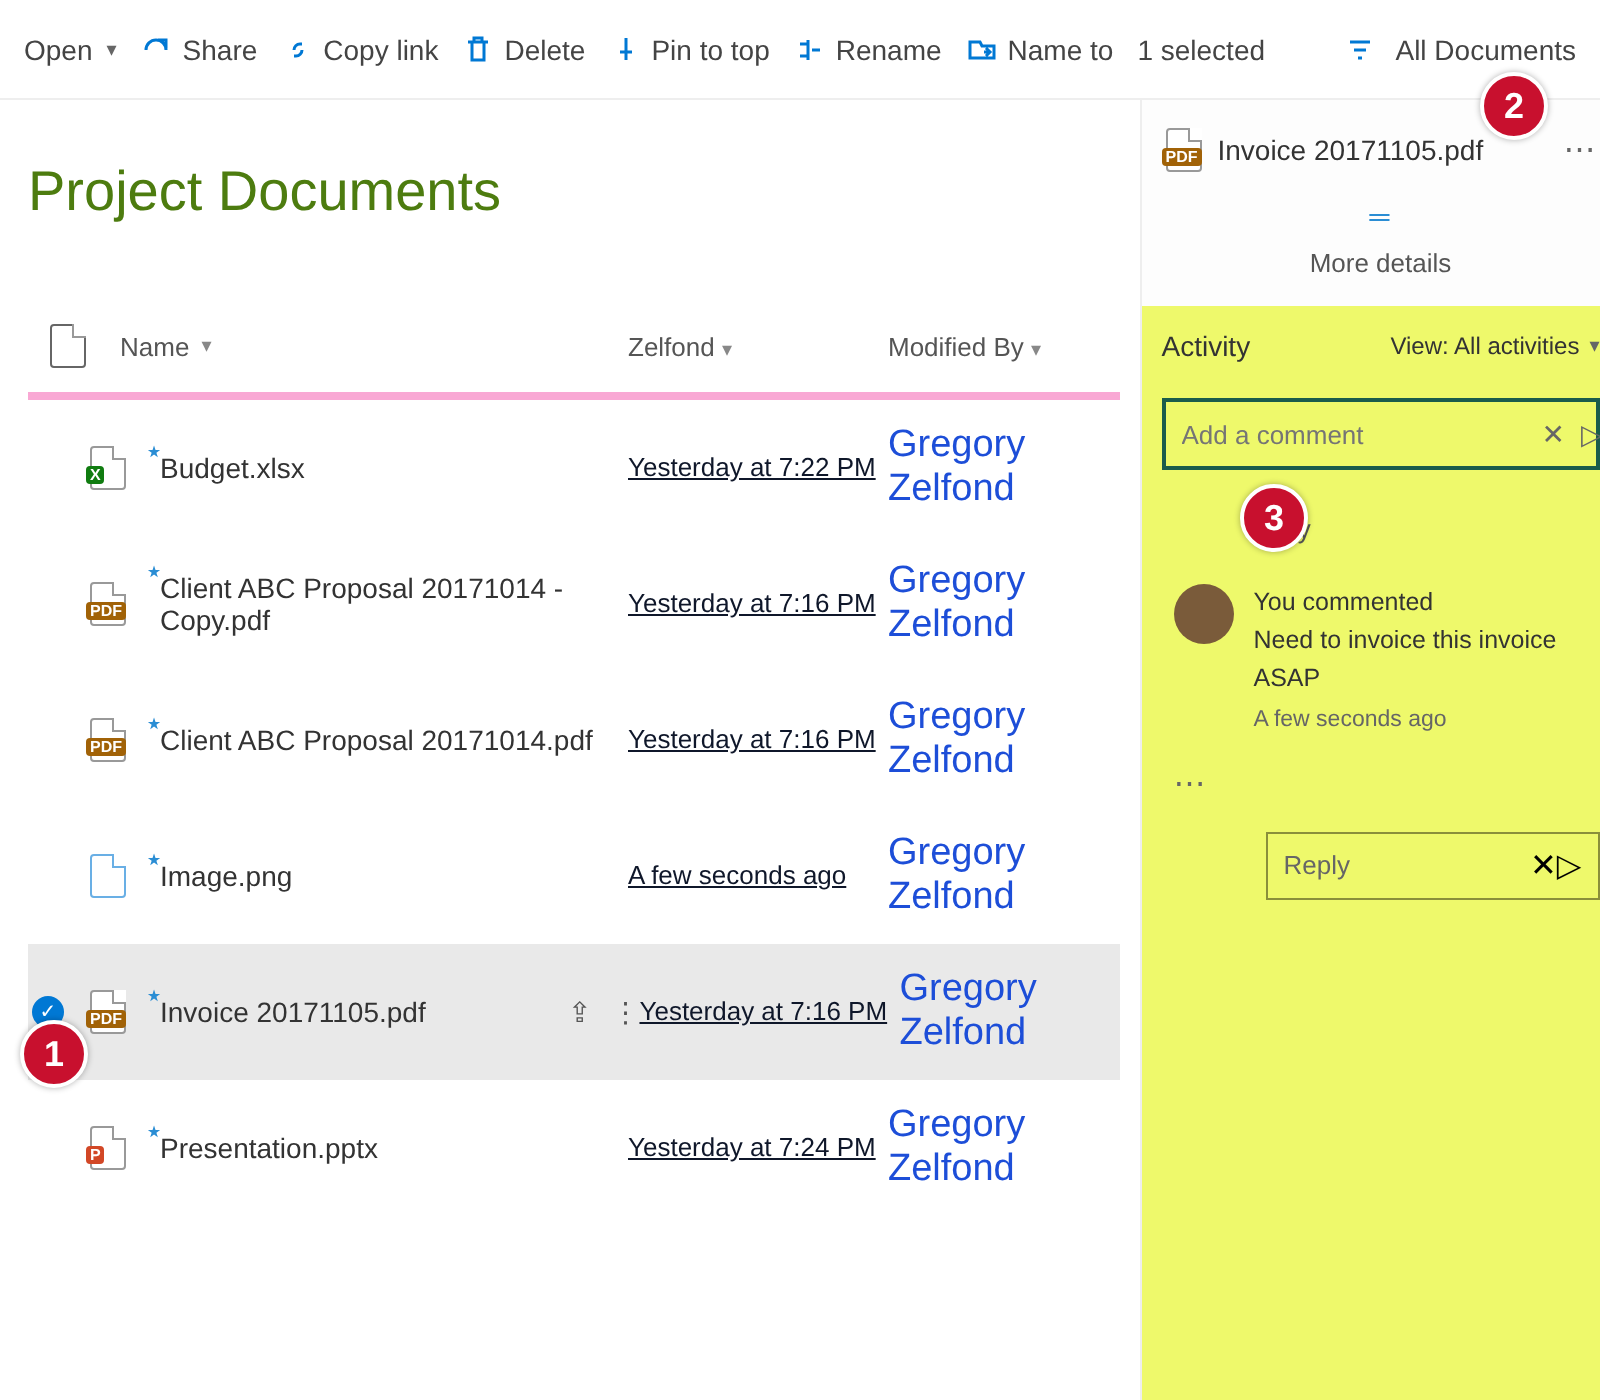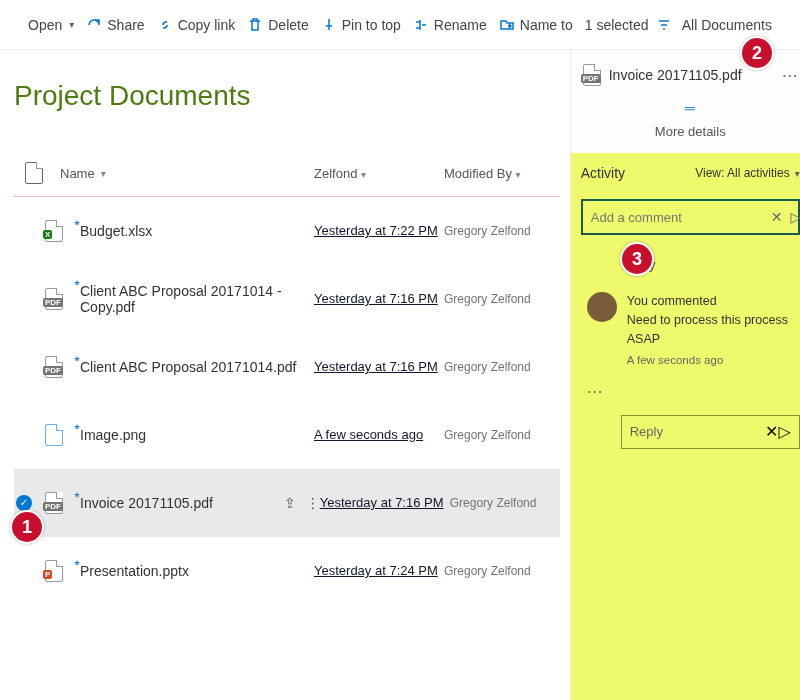--- a/index.html
+++ b/index.html
@@ -1,59 +1,59 @@
 <!DOCTYPE html>
 <html><head>
 <meta charset="utf-8">
 <style>
   * { box-sizing: border-box; margin: 0; padding: 0; font-family: "Segoe UI", Arial, sans-serif; }
   body { width: 800px; height: 700px; overflow: hidden; background: #fff; position: relative; }
 
   
-  .toolbar { height: 50px; display: flex; align-items: center; padding: 0 22px; border-bottom: 1px solid #eee; font-size: 14px; color: #444; background:#fff; }
+  .toolbar { height: 50px; display: flex; align-items: center; padding: 0 6px; border-bottom: 1px solid #eee; font-size: 14px; color: #444; background:#fff; }
   .toolbar .tb-item { display: flex; align-items: center; gap: 5px; padding: 4px 6px; cursor: pointer; white-space: nowrap; }
   .toolbar .tb-icon { width:16px; height:16px; display:inline-flex; align-items:center; justify-content:center; }
   .toolbar .tb-icon svg { stroke:#0078d4; fill:none; stroke-width:1.5; }
   .toolbar .sel { color:#444; padding:0 6px; }
   .toolbar .right { margin-left:auto; display:flex; align-items:center; gap:4px; }
   .toolbar .funnel svg { stroke:#0078d4; }
   .chev { font-size:10px; color:#666; margin-left:2px; }
 
   .content { display:flex; height:650px; }
 
   
   .main { flex:1; padding: 30px 10px 0 14px; }
   .page-title { font-size:28px; font-weight:300; color:#4d7c0f; margin-bottom:40px; }
 
-  .col-headers { display:flex; align-items:center; padding: 10px 0 12px 0; border-bottom:1px solid #f9a8d4; font-size:13px; color:#555; }
+  .col-headers { display:flex; align-items:center; padding: 10px 0 12px 0; border-bottom:4px solid #f9a8d4; font-size:13px; color:#555; }
   .col-file { width:40px; display:flex; justify-content:center; }
   .col-name { width:260px; display:flex; align-items:center; gap:6px; padding-left:6px;}
   .col-mod { width:130px; }
   .col-modby { width:110px; }
   .sort-chev { font-size:10px; color:#888; }
 
   .row { display:flex; align-items:center; height:68px; border-bottom:1px solid transparent; font-size:14px; color:#333; position:relative; }
   .row.selected { background:#e9e9e9; }
   .row .sel-col { width:20px; display:flex; justify-content:center; }
   .row .check { width:16px; height:16px; border-radius:50%; background:#0078d4; display:flex; align-items:center; justify-content:center; color:#fff; font-size:10px; }
   .row .file-col { width:40px; display:flex; justify-content:center; }
   .row .name-col { width:240px; padding-left:6px; position:relative; }
   .row .mod-col { width:130px; color:#0f172a; font-size:13px;text-decoration:underline; }
-  .row .modby-col { width:110px; color:#737373; font-size:12px; }
+  .row .modby-col { width:110px; color:#1d4ed8; font-size:19px; }
   .row .name-text { display:inline-block; }
   .row .new-mark { position:absolute; left:-2px; top:-10px; font-size:16px; color:#2a8dd4; }
   .row .actions { display:none; gap:10px; color:#555; margin-left:-30px; }
   .row.selected .actions { display:flex; }
 
   
   .ficon { width:18px; height:22px; border:1px solid #999; border-radius:2px; position:relative; background:#fff; }
   .ficon::after { content:""; position:absolute; top:-1px; right:-1px; width:6px; height:6px; background:#fff; border-left:1px solid #999; border-bottom:1px solid #999; }
   .ficon .tag { position:absolute; bottom:2px; left:-3px; font-size:8px; font-weight:bold; padding:0 2px; color:#fff; border-radius:2px; }
   .ficon.xlsx .tag { background:#107c10; }
-  .ficon.pdf .tag { background:#737373; }
+  .ficon.pdf .tag { background:#a16207; }
   .ficon.png { border:1px solid #69afe5; }
   .ficon.png::after{border-color:#69afe5;}
   .ficon.pptx .tag { background:#d24726; }
   .ficon.generic { border:1px solid #666; }
 
   
   .details { width:240px; border-left:1px solid #eee; background:#fdfdfd; display:flex; flex-direction:column; }
   .details-head { display:flex; align-items:center; gap:8px; padding:14px 12px; }
   .details-head .fname { font-size:14px; color:#333; flex:1; }
   .details-head .more { color:#666; cursor:pointer; }
@@ -68,21 +68,21 @@
   .comment-input input { border:none; outline:none; background:transparent; flex:1; font-size:13px; color:#1d4ed8; }
   .comment-input .xbtn, .comment-input .sendbtn { color:#666; cursor:pointer; padding:0 4px; font-size:14px; }
   .today-lbl { margin-top:22px; font-size:13px; color:#555;margin-left:40px; }
 
   .activity-item { display:flex; gap:10px; margin-top:14px; padding:6px; }
   .avatar { width:30px; height:30px; border-radius:50%; background:#7a5b3a; flex-shrink:0; }
   .act-text { font-size:12.5px; color:#333; line-height:1.5; }
   .act-text .ago { color:#666; font-size:11.5px; margin-top:4px; }
   .item-more { color:#666; margin:6px 0 0 6px; cursor:pointer; }
 
-  .reply-box { margin:14px 0 0 40px; border:1px solid #8a8f3a; height:34px; display:flex; align-items:center; padding:0 8px; background:#eef96b; }
+  .reply-box { margin:14px 0 0 52px; border:1px solid #8a8f3a; height:34px; display:flex; align-items:center; padding:0 8px; background:#eef96b; }
   .reply-box span.ph { flex:1; font-size:13px; color:#666; }
 
   
   .badge { position:absolute; width:34px; height:34px; border-radius:50%; background:#c8102e; color:#fff; font-size:18px; font-weight:600; display:flex; align-items:center; justify-content:center; border:2px solid #fff; box-shadow:0 0 3px rgba(0,0,0,.3); z-index:50; }
 </style>
 </head>
 <body>
 
 <div class="toolbar">
   <div class="tb-item">
@@ -270,21 +270,21 @@
         <span class="xbtn">✕</span>
         <span class="sendbtn">▷</span>
       </div>
 
       <div class="today-lbl">Today</div>
 
       <div class="activity-item">
         <div class="avatar"></div>
         <div class="act-text">
           <div>You commented</div>
-          <div>Need to process this process ASAP</div>
+          <div>Need to invoice this invoice ASAP</div>
           <div class="ago">A few seconds ago</div>
         </div>
       </div>
       <div class="item-more">⋯</div>
 
       <div class="reply-box">
         <span class="ph">Reply</span>
         <span class="xbtn">✕</span>
         <span class="sendbtn">▷</span>
       </div>

